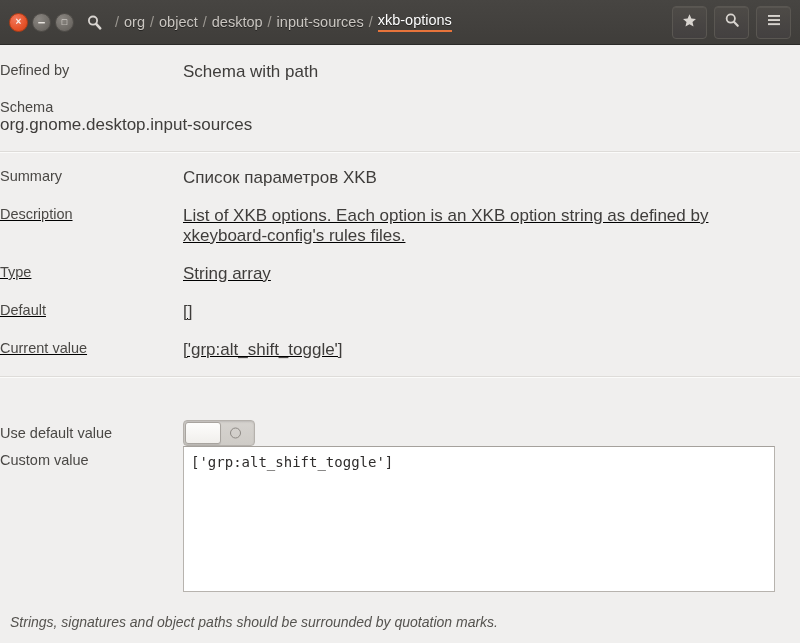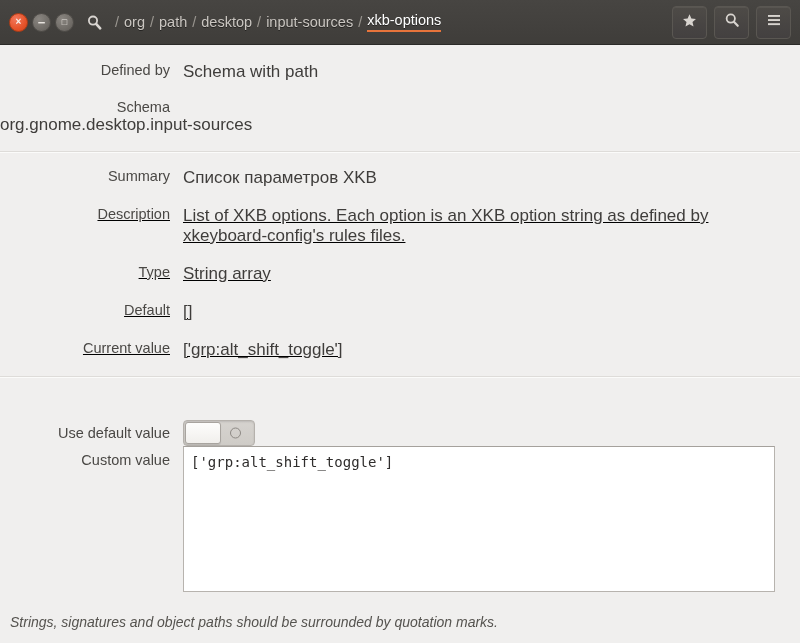--- a/index.html
+++ b/index.html
@@ -126,21 +126,21 @@
     position: relative;
   }
   .row {
     display: flex;
     align-items: flex-start;
     padding: 0 14px 0 0;
   }
   .lbl {
     width: 183px;
     min-width: 183px;
-    text-align: right;
+    text-align: left;
     color: #4a4845;
     font-size: 14.5px;
     padding-right: 13px;
     box-sizing: border-box;
     white-space: nowrap;
   }
   .val {
     color: #3f3d3b;
     font-size: 17px;
     line-height: 20px;
@@ -247,21 +247,21 @@
     <div class="breadcrumb">
       <span class="bc-icon">
         <svg width="17" height="17" viewBox="0 0 17 17" aria-hidden="true">
           <circle cx="7" cy="6.6" r="4.1" fill="none" stroke="#d9d5d1" stroke-width="1.8"></circle>
           <path d="M10.1 9.9 L14.2 14.4" stroke="#d9d5d1" stroke-width="2.6" stroke-linecap="round"></path>
         </svg>
       </span>
       <span class="bc-sep">/</span>
       <span class="bc-item">org</span>
       <span class="bc-sep">/</span>
-      <span class="bc-item">path</span>
+      <span class="bc-item">object</span>
       <span class="bc-sep">/</span>
       <span class="bc-item">desktop</span>
       <span class="bc-sep">/</span>
       <span class="bc-item">input-sources</span>
       <span class="bc-sep">/</span>
       <span class="bc-item active">xkb-options</span>
     </div>
 
     <div class="titlebtns">
       <div class="tbtn">

